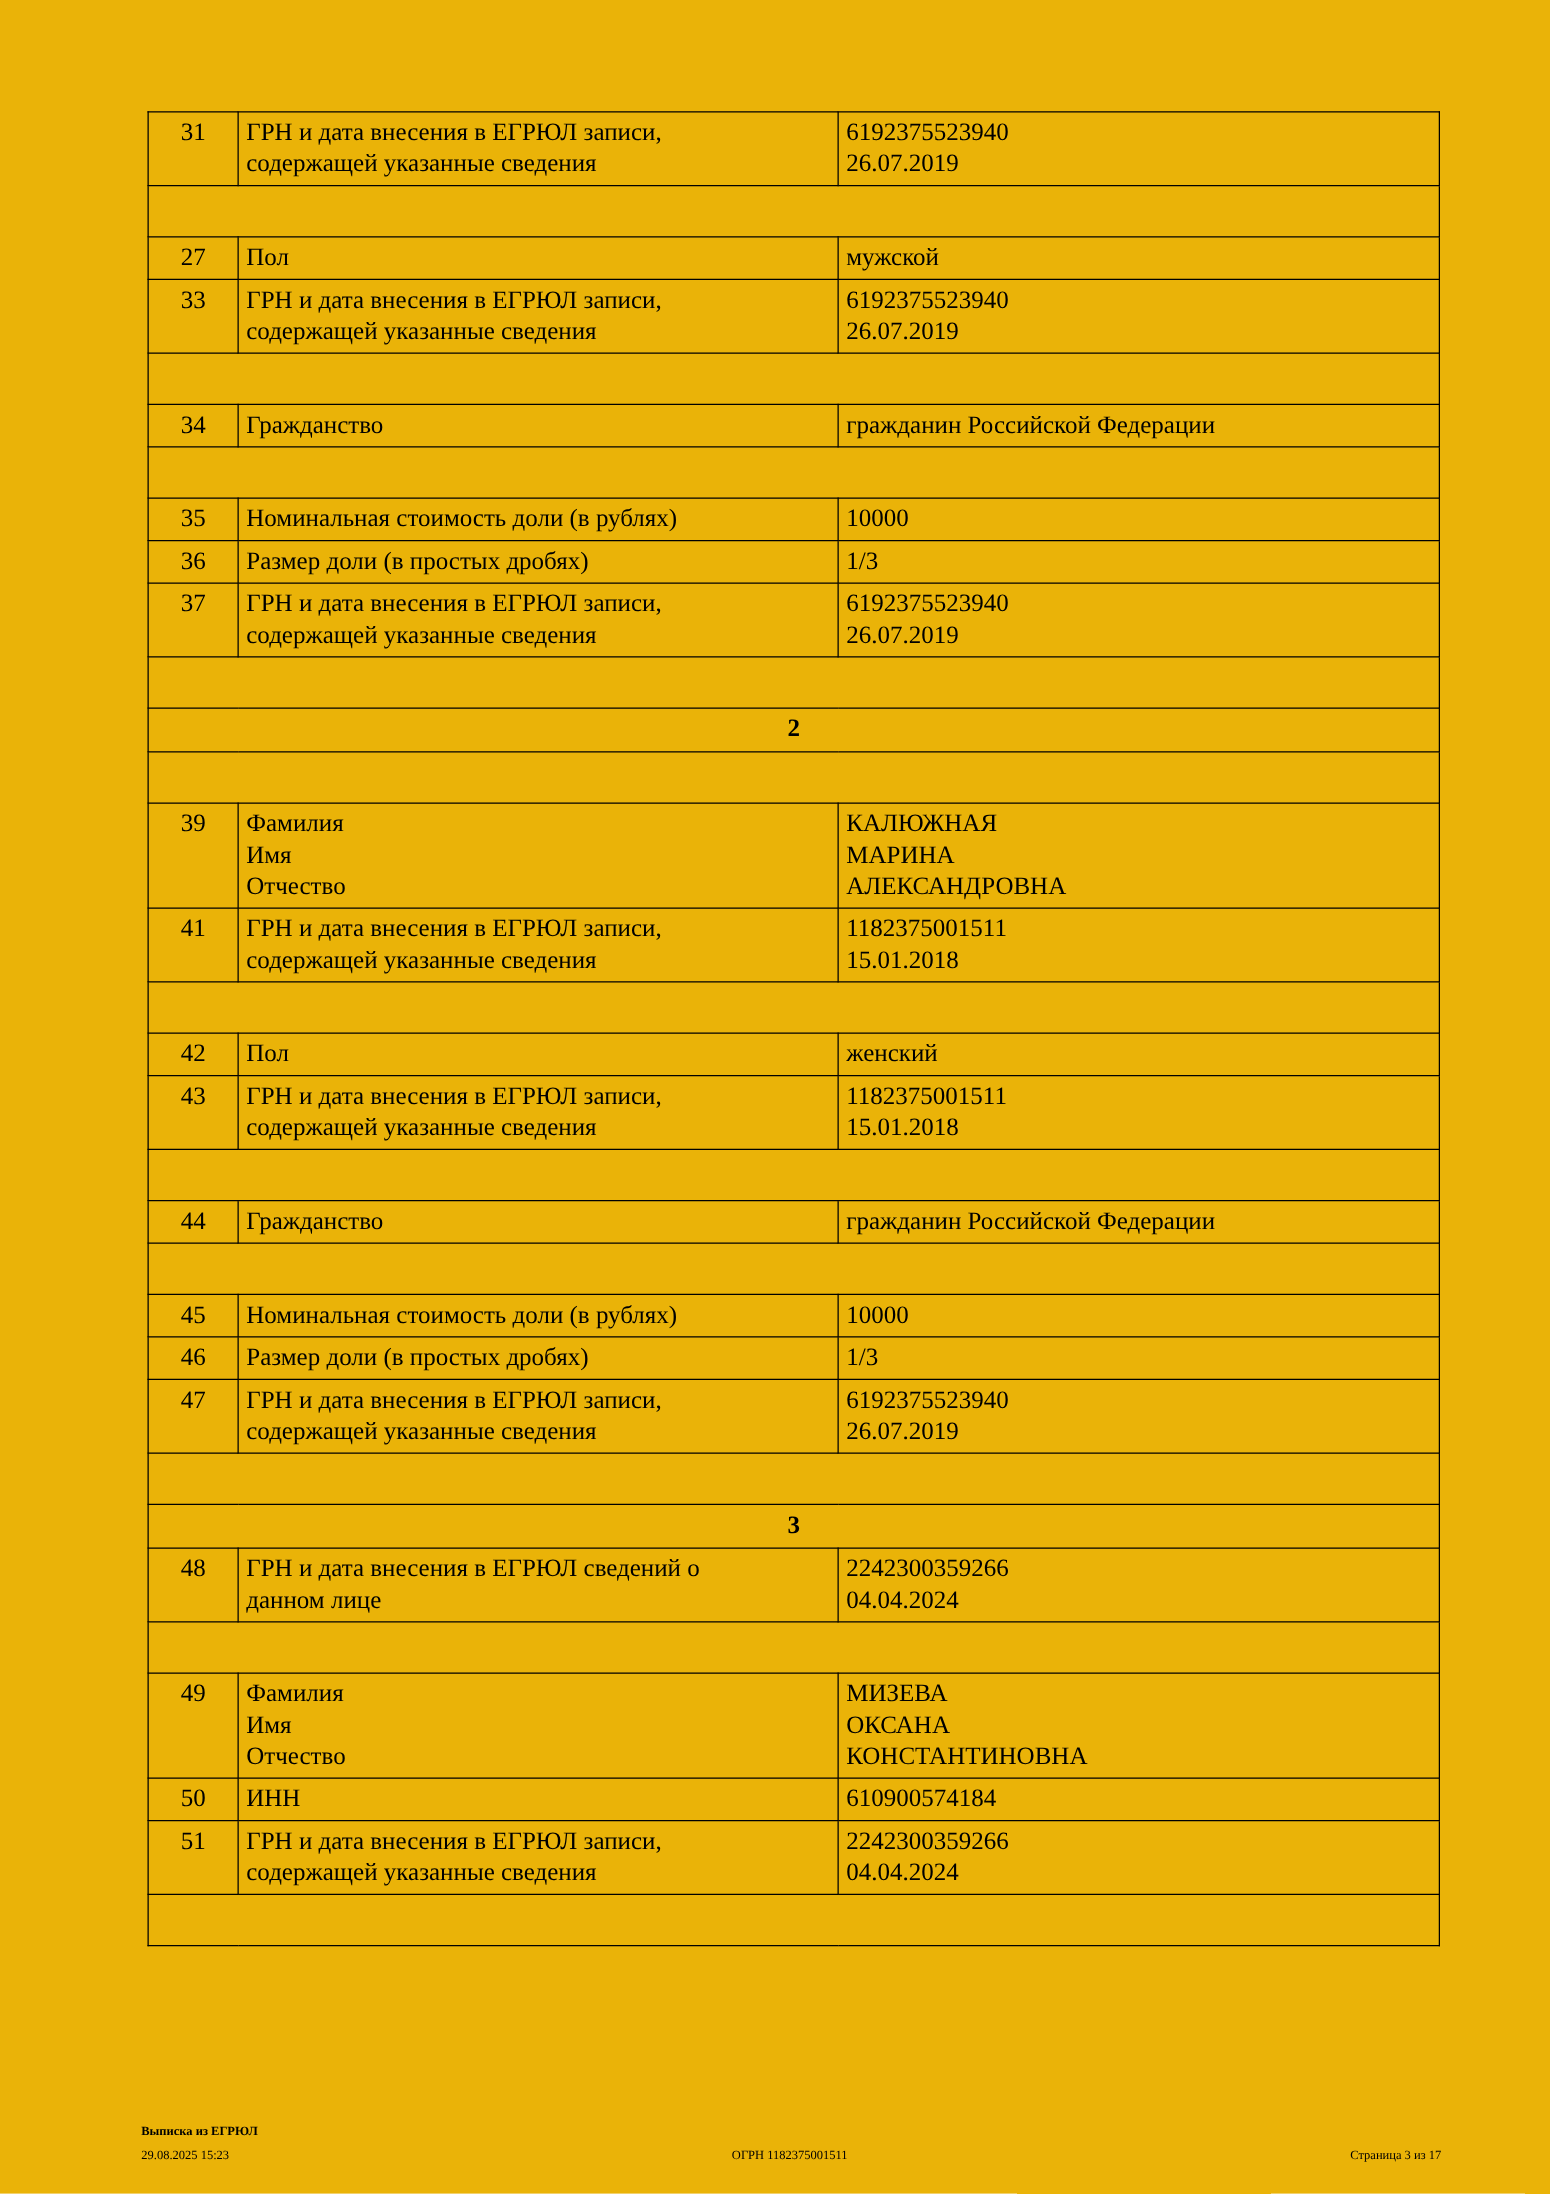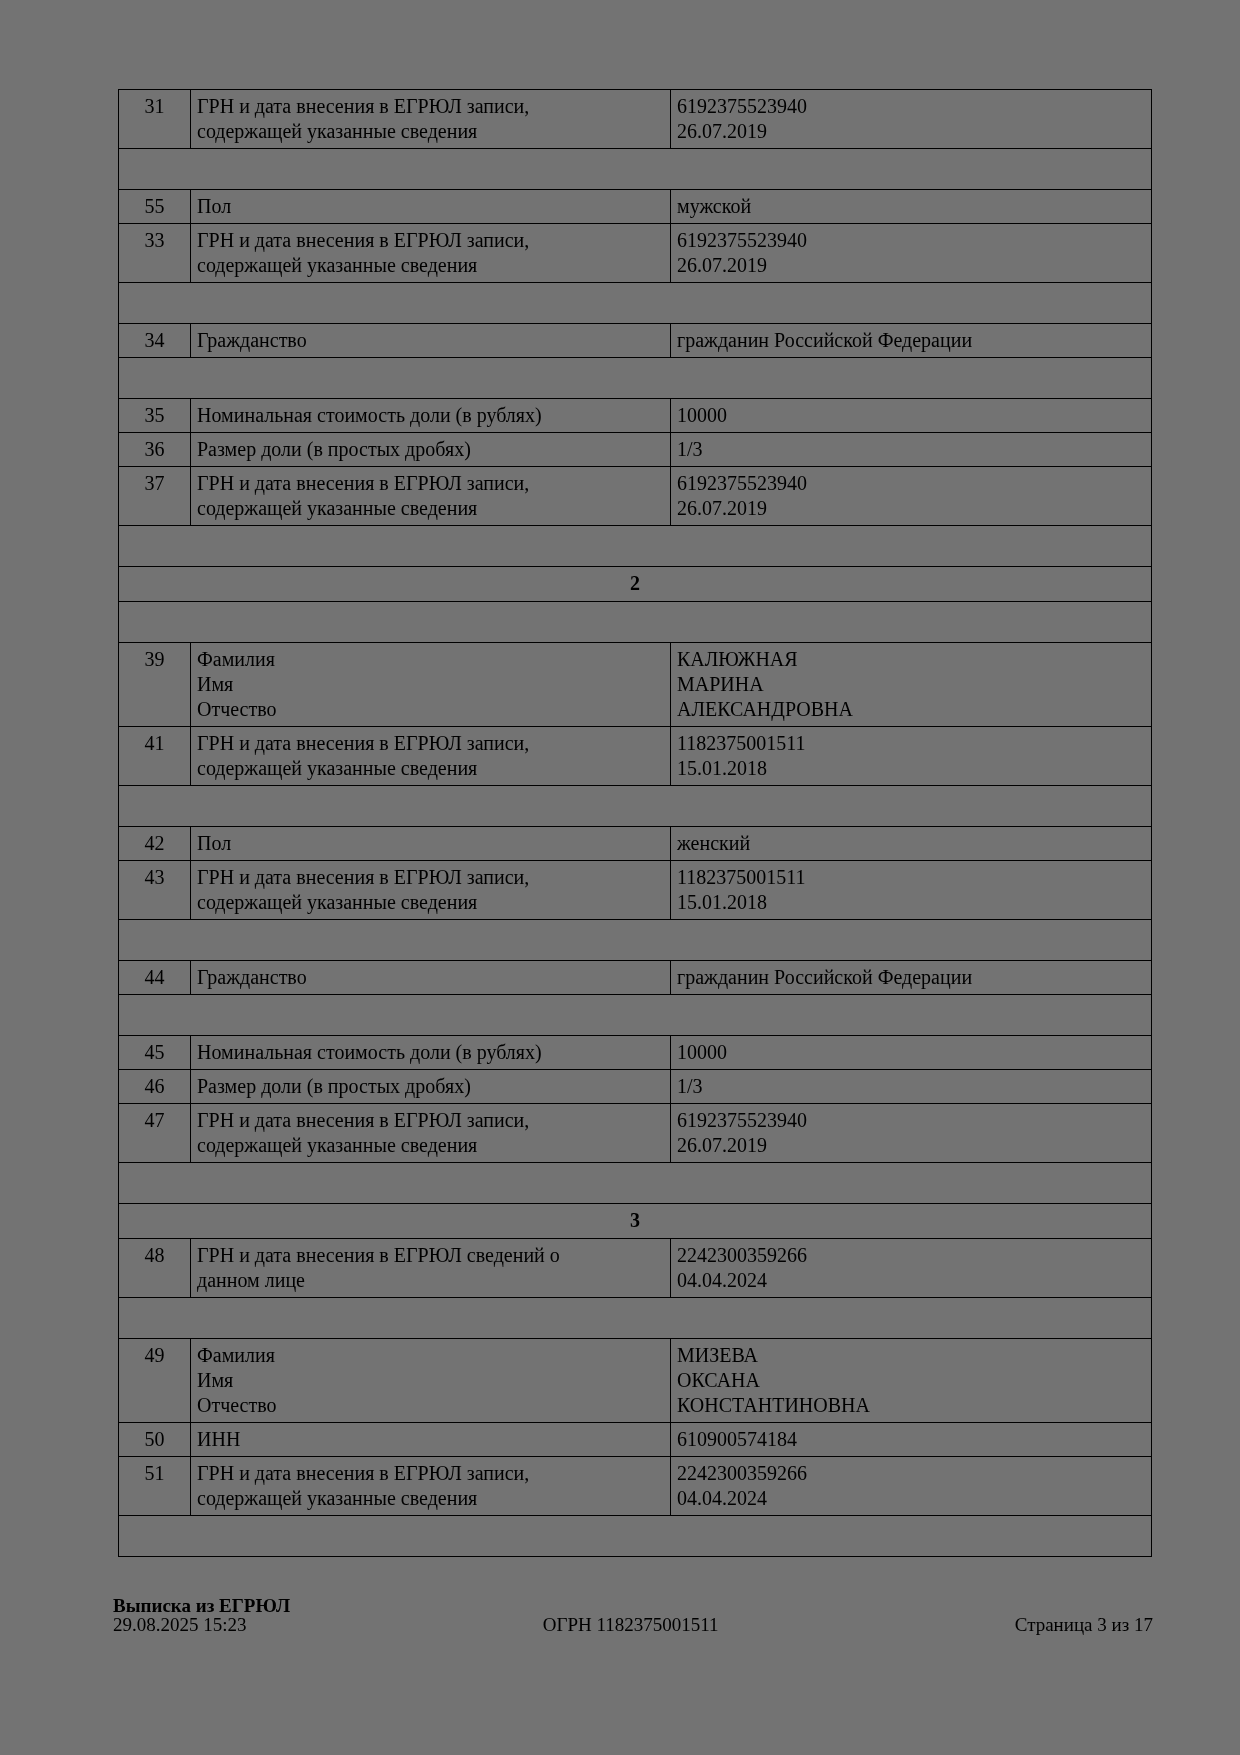--- a/index.html
+++ b/index.html
@@ -10,21 +10,21 @@
   body {
     width: 1240px;
     height: 1755px;
     position: relative;
     font-family: "Liberation Serif", serif;
     color: #000000;
   }
   .page {
     position: absolute;
     inset: 0;
-    background: #737373;
+    background: #eab308;
   }
   table.reg-table {
     position: absolute;
     left: 118px;
     top: 89px;
     width: 1033px;
     border-collapse: collapse;
     table-layout: fixed;
   }
   table.reg-table td {
@@ -47,23 +47,23 @@
     padding: 0;
   }
   td.section-cell {
     text-align: center;
     font-weight: bold;
     height: 26px;
   }
   .footer {
     position: absolute;
     left: 113px;
-    top: 1596px;
+    top: 1696px;
     width: 1040px;
-    font-size: 19px;
+    font-size: 10px;
     line-height: 19px;
   }
   .footer-title {
     font-weight: bold;
   }
   .footer-row2 {
     display: flex;
     justify-content: space-between;
     align-items: flex-start;
   }
@@ -87,21 +87,21 @@
     <tbody id="table-body">
         <tr>
           <td class="num-cell">31</td>
           <td class="label-cell">ГРН и дата внесения в ЕГРЮЛ записи,<br>содержащей указанные сведения</td>
           <td class="value-cell">6192375523940<br>26.07.2019</td>
         </tr>
         <tr>
           <td colspan="3" class="spacer-cell"></td>
         </tr>
         <tr>
-          <td class="num-cell">55</td>
+          <td class="num-cell">27</td>
           <td class="label-cell">Пол</td>
           <td class="value-cell">мужской</td>
         </tr>
         <tr>
           <td class="num-cell">33</td>
           <td class="label-cell">ГРН и дата внесения в ЕГРЮЛ записи,<br>содержащей указанные сведения</td>
           <td class="value-cell">6192375523940<br>26.07.2019</td>
         </tr>
         <tr>
           <td colspan="3" class="spacer-cell"></td>

